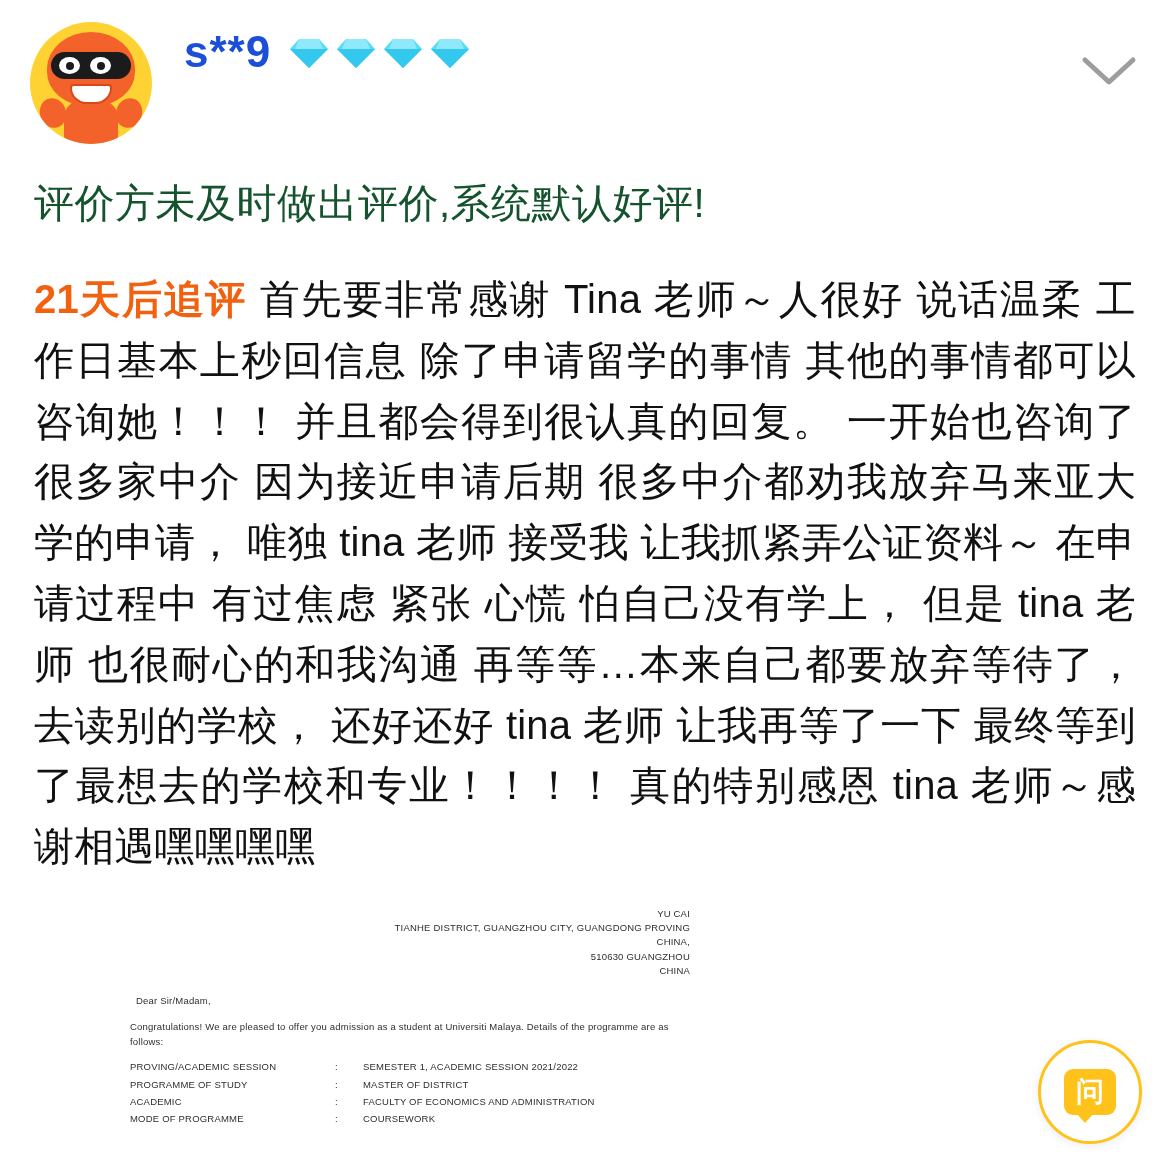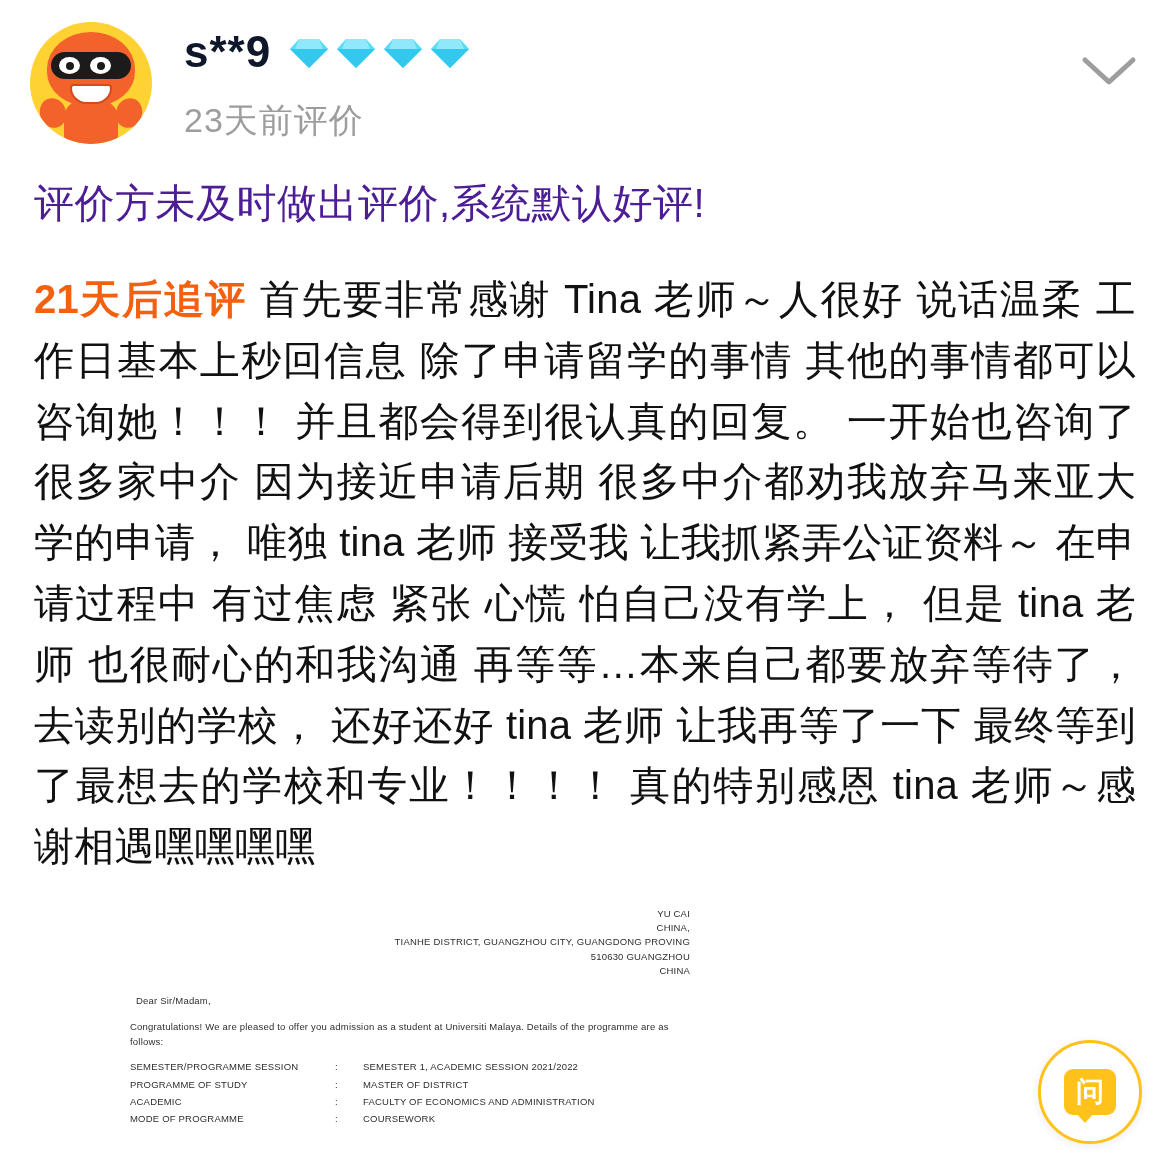--- a/index.html
+++ b/index.html
@@ -96,21 +96,21 @@
     min-width: 0;
   }
   .name-row {
     display: flex;
     align-items: center;
     gap: 18px;
   }
   .username {
     font-size: 44px;
     font-weight: bold;
-    color: #0f172a;
+    color: #1d4ed8;
     letter-spacing: 1px;
     line-height: 1;
   }
   .gems {
     display: flex;
     align-items: center;
     gap: 7px;
     margin-top: 2px;
   }
   .gem {
@@ -133,21 +133,21 @@
     cursor: pointer;
   }
   .chevron svg { display: block; }
 
   
   .review-body {
     padding: 6px 34px 0 34px;
   }
   .first-line {
     font-size: 40px;
-    color: #4c1d95;
+    color: #14532d;
     line-height: 1.45;
     margin-top: 18px;
     letter-spacing: 0.5px;
   }
   .followup {
     margin-top: 37px;
     font-size: 40px;
     line-height: 1.52;
     color: #111111;
     letter-spacing: 0.2px;
@@ -270,52 +270,51 @@
             <polygon points="10,2 30,2 34,12 6,12" fill="#8fe9fb"></polygon>
             <polygon points="1,12 39,12 20,31" fill="#35c8ee"></polygon>
           </svg>
           <svg class="gem" viewBox="0 0 40 32">
             <polygon points="10,2 30,2 39,12 20,31 1,12" fill="#57dcf7"></polygon>
             <polygon points="10,2 30,2 34,12 6,12" fill="#8fe9fb"></polygon>
             <polygon points="1,12 39,12 20,31" fill="#35c8ee"></polygon>
           </svg>
         </div>
       </div>
-      <div class="time-row">23天前评价</div>
     </div>
 
     <div class="chevron">
       <svg width="56" height="34" viewBox="0 0 56 34">
         <polyline points="4,6 28,28 52,6" fill="none" stroke="#9d9d9d" stroke-width="5" stroke-linecap="round" stroke-linejoin="round"></polyline>
       </svg>
     </div>
   </div>
 
   <div class="review-body">
     <div class="first-line">评价方未及时做出评价,系统默认好评!</div>
 
     <div class="followup">
       <span class="tag">21天后追评</span><span> 首先要非常感谢 Tina 老师～人很好 说话温柔 工作日基本上秒回信息 除了申请留学的事情 其他的事情都可以咨询她！！！ 并且都会得到很认真的回复。 一开始也咨询了很多家中介 因为接近申请后期 很多中介都劝我放弃马来亚大学的申请， 唯独 tina 老师 接受我 让我抓紧弄公证资料～ 在申请过程中 有过焦虑 紧张 心慌 怕自己没有学上， 但是 tina 老师 也很耐心的和我沟通 再等等…本来自己都要放弃等待了， 去读别的学校， 还好还好 tina 老师 让我再等了一下 最终等到了最想去的学校和专业！！！！ 真的特别感恩 tina 老师～感谢相遇嘿嘿嘿嘿</span>
     </div>
 
     <div class="doc-wrap">
       <div class="doc">
         <div class="addr">
           <div>YU CAI</div>
+          <div>TIANHE DISTRICT, GUANGZHOU CITY, GUANGDONG PROVING</div>
           <div>CHINA,</div>
-          <div>TIANHE DISTRICT, GUANGZHOU CITY, GUANGDONG PROVING</div>
           <div>510630 GUANGZHOU</div>
           <div>CHINA</div>
         </div>
         <div class="salut">Dear Sir/Madam,</div>
         <div class="para">Congratulations! We are pleased to offer you admission as a student at Universiti Malaya. Details of the programme are as follows:</div>
         <table>
           <tbody>
               <tr>
-            <td class="k">SEMESTER/PROGRAMME SESSION</td>
+            <td class="k">PROVING/ACADEMIC SESSION</td>
             <td class="c">:</td>
             <td class="v">SEMESTER 1, ACADEMIC SESSION 2021/2022</td>
           </tr>
           <tr>
             <td class="k">PROGRAMME OF STUDY</td>
             <td class="c">:</td>
             <td class="v">MASTER OF DISTRICT</td>
           </tr>
           <tr>
             <td class="k">ACADEMIC</td>

